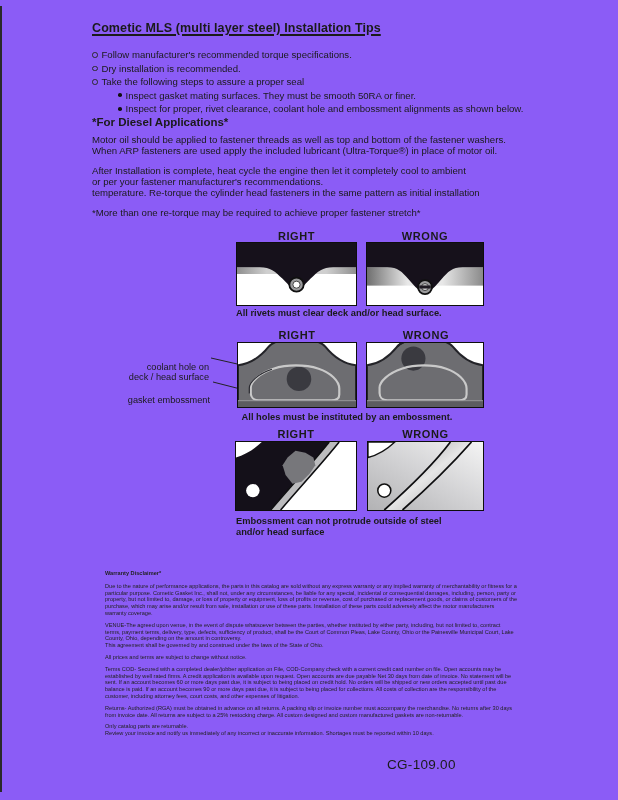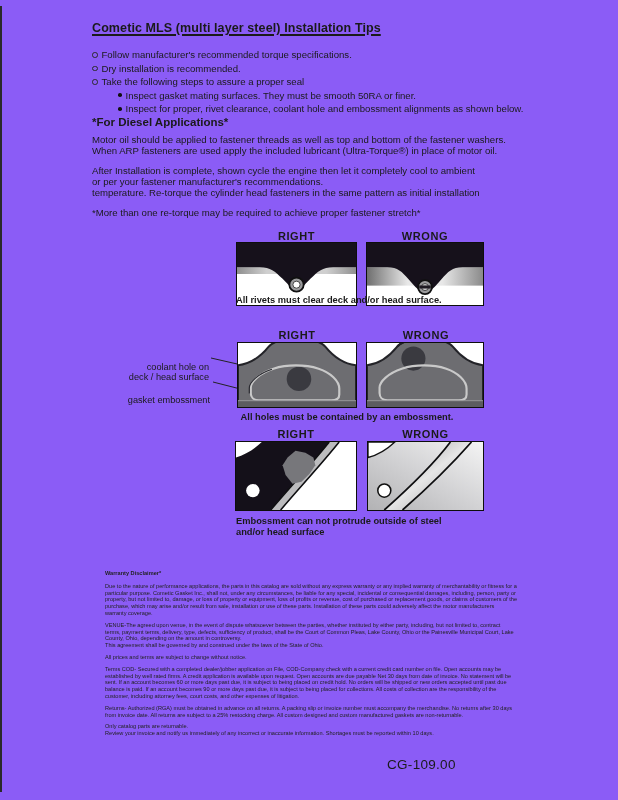--- a/index.html
+++ b/index.html
@@ -72,21 +72,21 @@
     </div>
   </div>
 
   <div class="diesel">
     <div class="diesel-h">*For Diesel Applications*</div>
     <div class="para">
       <div class="pline">Motor oil should be applied to fastener threads as well as top and bottom of the fastener washers.</div>
       <div class="pline">When ARP fasteners are used apply the included lubricant (Ultra-Torque®) in place of motor oil.</div>
     </div>
     <div class="para">
-      <div class="pline">After Installation is complete, shown cycle the engine then let it completely cool to ambient</div>
+      <div class="pline">After Installation is complete, heat cycle the engine then let it completely cool to ambient</div>
       <div class="pline">or per your fastener manufacturer's recommendations.</div>
       <div class="pline">temperature. Re-torque the cylinder head fasteners in the same pattern as initial installation</div>
     </div>
     <div class="para">
       <div class="pline">*More than one re-torque may be required to achieve proper fastener stretch*</div>
     </div>
   </div>
 
   <div class="figures">
     <svg class="leader-svg" viewBox="0 0 618 315">
@@ -125,21 +125,21 @@
           </linearGradient>
         </defs>
         <rect width="120" height="64" fill="#ffffff"></rect>
         <rect x="0" y="25" width="120" height="19" fill="url(#g1w)"></rect>
         <path d="M0,0 H120 V25 H99 C88,25 84,29.5 77,37.5 C70,45.5 66,50.5 60,50.5 C54,50.5 50,45.5 43,37.5 C36,29.5 32,25 21,25 H0 Z" fill="#16111b"></path>
         <circle cx="60" cy="45.5" r="7.2" fill="#9b9b9d" stroke="#101010" stroke-width="1.8"></circle>
         <circle cx="60" cy="45.5" r="3.6" fill="#d8d8d8" stroke="#222222" stroke-width="0.8"></circle>
         <rect x="54" y="43.8" width="12" height="3.2" fill="#1e1a22"></rect>
       </svg>
     </div>
-    <div class="caption" style="left:236px;top:69px;">All rivets must clear deck and/or head surface.</div>
+    <div class="caption" style="left:236px;top:82px;">All rivets must clear deck and/or head surface.</div>
 
     <div class="fig-label" style="left:237px;top:103px;width:120px;">RIGHT</div>
     <div class="fig-label" style="left:366px;top:103px;width:120px;">WRONG</div>
 
     <div class="ann" style="left:97px;top:117px;width:112px;">
       <div>coolant hole on</div>
       <div>deck / head surface</div>
     </div>
     <div class="ann" style="left:98px;top:150px;width:112px;">gasket embossment</div>
 
@@ -158,21 +158,21 @@
       <svg viewBox="0 0 120 66" preserveAspectRatio="none">
         <rect width="120" height="66" fill="#ffffff"></rect>
         <path d="M0,66 V23 C12,21.5 23,14 31,4 C35,-1 41,-3 52,-3 H68 C79,-3 85,-1 89,4 C97,14 108,21.5 120,23 V66 Z" fill="#6d6d71" stroke="#232328" stroke-width="2"></path>
         <circle cx="48" cy="16" r="12.5" fill="#3a3a40"></circle>
         <path d="M31,4 C35,-1 41,-3 52,-3" fill="none" stroke="#232328" stroke-width="2"></path>
         <path d="M21,59 C16,59 13,56 13,51.5 V46 C13,40 22,31 36,26.5 C50,22 68,22 82,26.5 C94,30.5 103,39 103,47 V53 C103,57 100,59 95,59 Z" fill="none" stroke="#c9c9c9" stroke-width="2.2"></path>
         <rect x="0" y="59.5" width="120" height="6.5" fill="#5c5c60"></rect>
         <line x1="0" y1="59.5" x2="120" y2="59.5" stroke="#98989c" stroke-width="1"></line>
       </svg>
     </div>
-    <div class="caption" style="left:222px;top:186px;width:250px;text-align:center;">All holes must be contained by an embossment.</div>
+    <div class="caption" style="left:222px;top:186px;width:250px;text-align:center;">All holes must be instituted by an embossment.</div>
 
     <div class="fig-label" style="left:235px;top:202px;width:122px;">RIGHT</div>
     <div class="fig-label" style="left:367px;top:202px;width:117px;">WRONG</div>
 
     <div class="fig-box" style="left:235px;top:215px;width:122px;height:70px;">
       <svg viewBox="0 0 121 70" preserveAspectRatio="none">
         <rect width="121" height="70" fill="#ffffff"></rect>
         <path d="M26,0 C19,7 9,13.5 0,16 V70 H35 C54,47 76,23 94,0 Z" fill="#141019"></path>
         <path d="M94,0 H104 C86,23 64,47 45,70 H35 C54,47 76,23 94,0 Z" fill="#bcbcbe"></path>
         <path d="M94,0 C76,23 54,47 35,70" fill="none" stroke="#0e0e10" stroke-width="1.6"></path>

